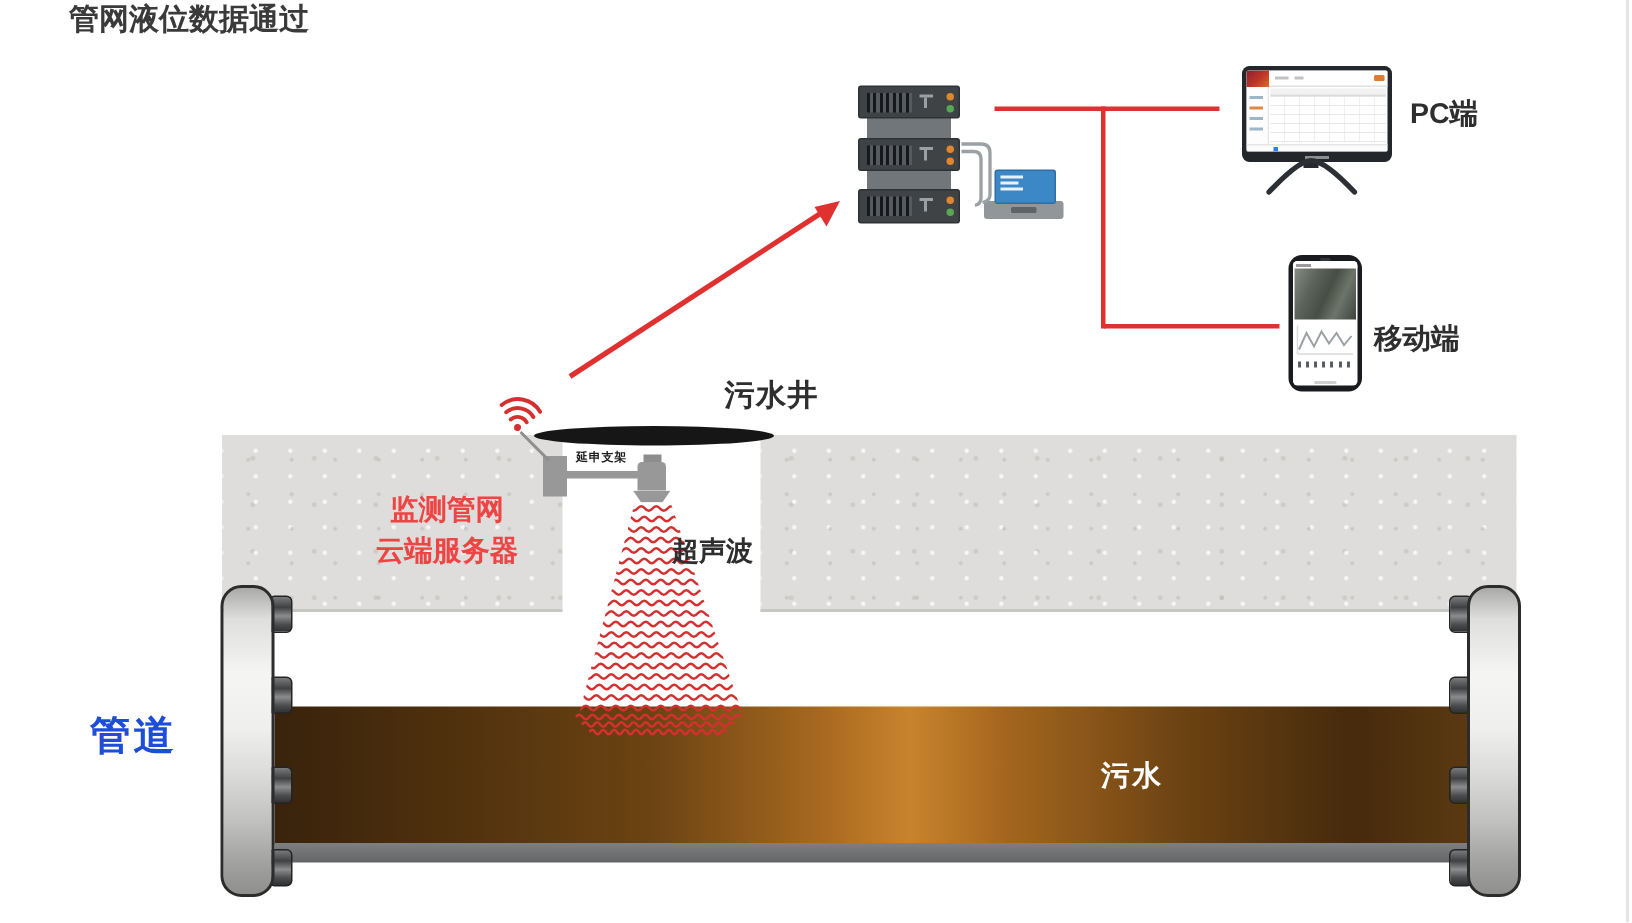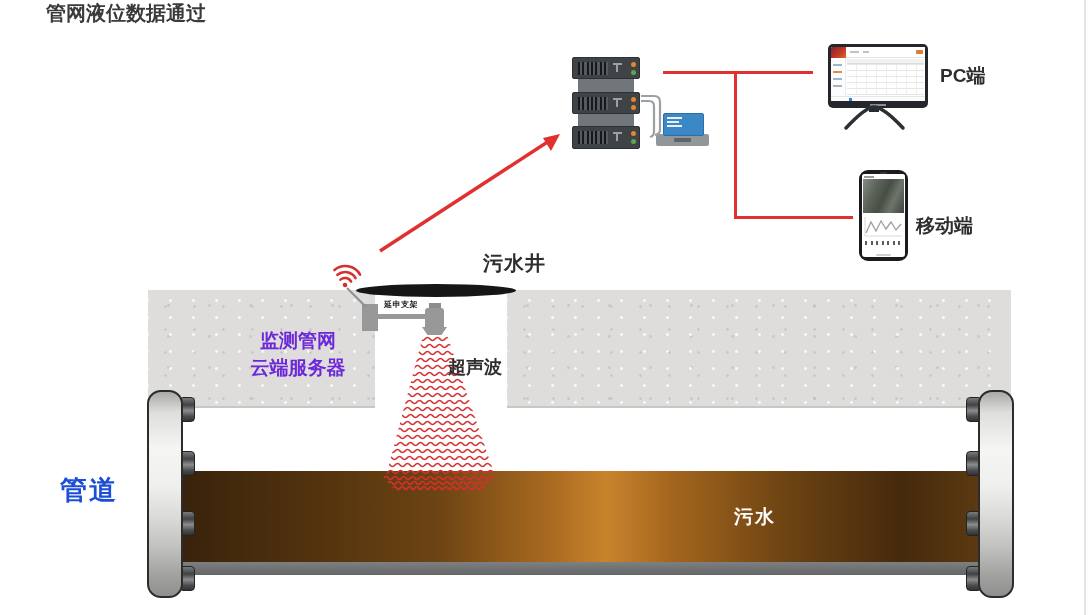--- a/index.html
+++ b/index.html
@@ -9,21 +9,21 @@
   }
   .abs{position:absolute;}
   
   .lbl{position:absolute;font-weight:700;color:#2e2e2e;white-space:nowrap;}
   .annotation{left:204px;top:132px;width:252px;text-align:center;font-size:20px;line-height:26px;font-weight:700;color:#3a3a3a;}
   .lbl-cloud{left:581px;top:158px;font-size:20px;letter-spacing:2px;color:#222;}
   .lbl-pc{left:924px;top:63px;font-size:19px;margin-left:16px;}
   .lbl-mobile{left:916px;top:213px;font-size:19px;}
   .lbl-well{left:483px;top:250px;font-size:20px;letter-spacing:1px;}
   .lbl-road{left:727px;top:328px;font-size:31px;letter-spacing:2px;color:#1e1e1e;}
-  .lbl-monitor{left:250px;top:327px;width:96px;text-align:center;font-size:19px;line-height:27px;font-weight:700;color:#6d28d9;position:absolute;}
+  .lbl-monitor{left:250px;top:327px;width:96px;text-align:center;font-size:19px;line-height:27px;font-weight:700;color:#ef4444;position:absolute;}
   .lbl-bracket{left:384px;top:299px;font-size:8px;color:#1c1c1c;letter-spacing:0.5px;}
   .lbl-ultra{left:448px;top:355px;font-size:18px;}
   .lbl-pipe{left:60px;top:472px;font-size:27px;letter-spacing:2px;color:#1d4ed8;}
   .lbl-sewage{left:734px;top:504px;font-size:19px;color:#ffffff;letter-spacing:2px;}
   
   .concrete{
     position:absolute;top:290px;height:116px;background-color:#dedddb;
     background-image:
       radial-gradient(circle, rgba(185,184,178,.55) 1px, transparent 1.6px),
       radial-gradient(circle, rgba(255,255,255,.8) 1px, transparent 1.8px),

